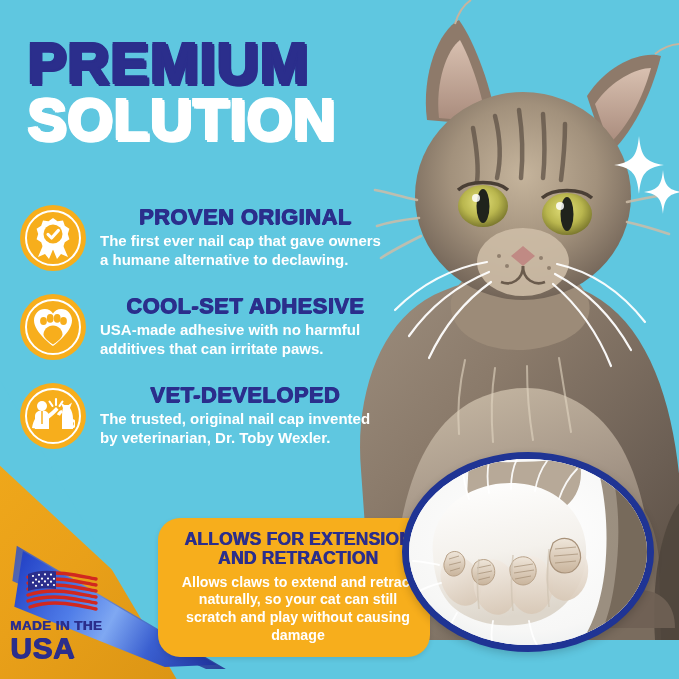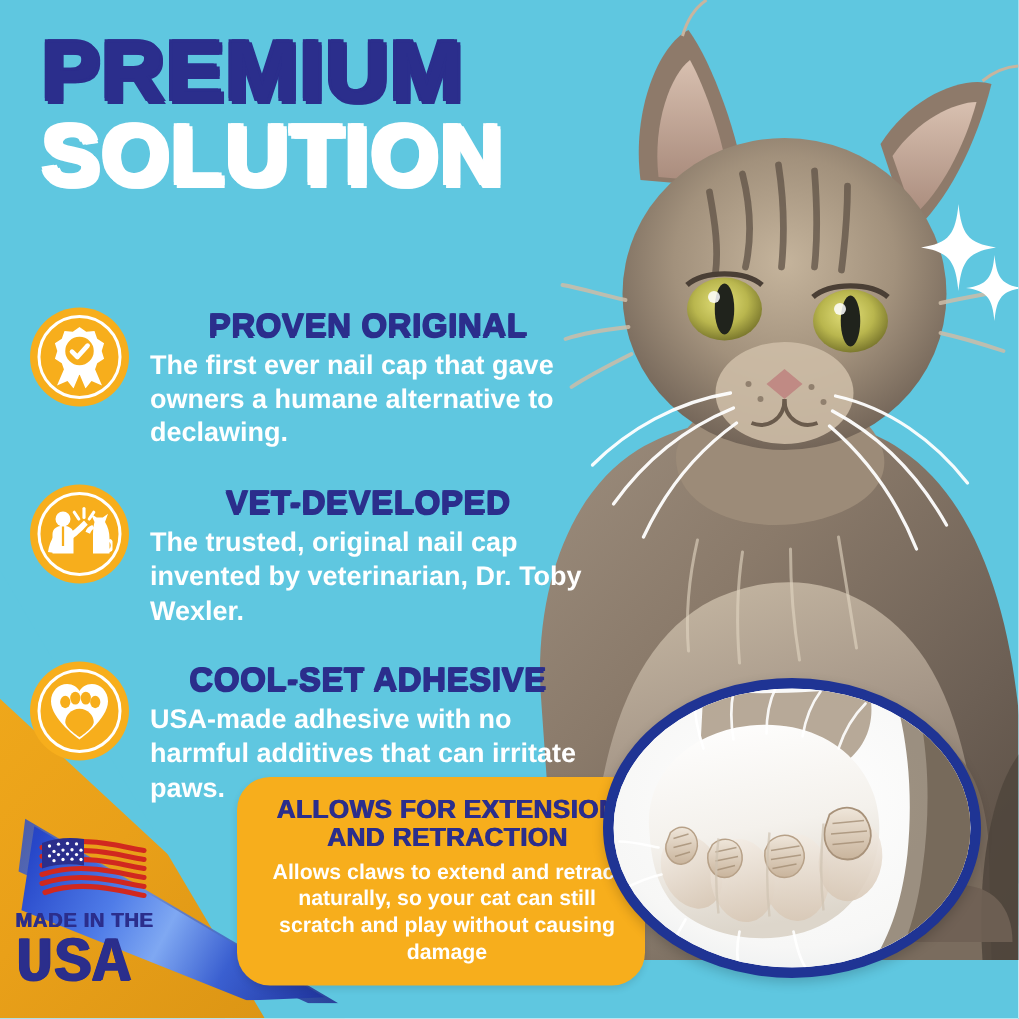--- a/index.html
+++ b/index.html
@@ -85,21 +85,21 @@
     width: 530px;
     height: 62px;
     background: #f2f4f6;
     border-radius: 50% 0 0 0 / 100% 0 0 0;
   }
 
   
   .headline {
     position: absolute;
     left: 28px;
-    top: 22px;
+    top: 38px;
     width: 400px;
     z-index: 20;
   }
   .headline .l1, .headline .l2 {
     font-weight: 900;
     letter-spacing: 1px;
     line-height: .92;
     margin: 0;
     font-stretch: condensed;
     transform: scaleX(1.02);
@@ -165,21 +165,21 @@
     font-size: 22px;
     font-weight: 900;
     color: #2B2E8C;
     letter-spacing: .4px;
     line-height: 1.05;
     margin: 0 0 4px 0;
     text-shadow: 1px 0 0 #2B2E8C, 0 1px 0 #2B2E8C;
     text-align: center;
   }
   .feature-desc {
-    font-size: 18px;
+    font-size: 15px;
     font-weight: 700;
     color: #ffffff;
     line-height: 1.26;
     margin: 0;
     max-width: 290px;
   }
 
   
   .callout {
     position: absolute;
@@ -224,28 +224,27 @@
   .usa-line1 {
     font-size: 13.5px;
     font-weight: 900;
     color: #2B2E8C;
     letter-spacing: .4px;
     margin: 0;
     line-height: 1;
     text-shadow: .6px 0 0 #2B2E8C;
   }
   .usa-line2 {
-    font-size: 42px;
+    font-size: 30px;
     font-weight: 900;
     color: #2B2E8C;
     letter-spacing: .5px;
     margin: 1px 0 0 0;
     line-height: 1;
     text-shadow: 1px 0 0 #2B2E8C, 0 1px 0 #2B2E8C;
-    font-family: Liberation Mono, monospace;
   }
 
   
   .cat-photo {
     position: absolute;
     right: -6px;
     top: 0;
     width: 330px;
     height: 640px;
     z-index: 10;
@@ -425,69 +424,69 @@
         </svg>
       </div>
       <div class="feature-text">
         <p class="feature-title">PROVEN ORIGINAL</p>
         <p class="feature-desc">The first ever nail cap that gave owners a humane alternative to declawing.</p>
       </div>
     </div>
 
     <div class="feature">
       <div class="feature-icon">
-        <svg width="44" height="40" viewBox="0 0 44 40">
-
-          <g stroke="#ffffff" stroke-width="2.1" stroke-linecap="round">
-            <path d="M25 3 L25 9"></path>
-            <path d="M18.5 5.5 L21.5 10"></path>
-            <path d="M31.5 5.5 L28.5 10"></path>
-          </g>
-
-          <circle cx="11" cy="10" r="5" fill="#ffffff"></circle>
-          <path d="M4 20 C4 16.5 7 14.5 11 14.5 C15 14.5 18 16.5 18 20 L18 33
-                   L4 33 Z" fill="#ffffff"></path>
-          <path d="M11 15 L11 28" stroke="#F7AE1C" stroke-width="1.5"></path>
-
-          <path d="M16 19 C20 16 23 13 25 11 L27.5 13.8 C25 16.5 21 20.5 17.5 23 Z" fill="#ffffff"></path>
-
-          <path d="M5.5 20.5 C3 24 1.5 28 1 32 L4.5 32.5 C5.2 29 6.5 25.5 8.5 23 Z" fill="#ffffff"></path>
-
-          <path d="M32 12 L29.5 6.5 L33.5 9 L37.5 9 L41 6.5 L39 12 C41 15 42 19 42 23
-                   L42 33 L31 33 L31 23 C31 19 31 15 32 12 Z" fill="#ffffff"></path>
-
-          <path d="M30.5 14 C28 15 26.5 16.5 26 18.5 L29 19.8 C29.6 18.2 30.6 17 32 16.2 Z" fill="#ffffff"></path>
-
-          <path d="M42 31 C44.5 30 44.5 26 42.5 24.5" stroke="#ffffff" stroke-width="2.2" fill="none" stroke-linecap="round"></path>
-        </svg>
-      </div>
-      <div class="feature-text">
-        <p class="feature-title">VET-DEVELOPED</p>
-        <p class="feature-desc">The trusted, original nail cap invented by veterinarian, Dr. Toby Wexler.</p>
-      </div>
-    </div>
-
-    <div class="feature">
-      <div class="feature-icon">
         <svg width="42" height="40" viewBox="0 0 42 40">
           <path d="M21 39 C21 39 2 25.5 2 13.5 C2 6.8 7 2 12.8 2 C16.6 2 19.4 4 21 6.6
                    C22.6 4 25.4 2 29.2 2 C35 2 40 6.8 40 13.5 C40 25.5 21 39 21 39 Z" fill="#ffffff"></path>
           <g fill="#F7AE1C">
             <ellipse cx="11.5" cy="14" rx="3.4" ry="4.1"></ellipse>
             <ellipse cx="18.2" cy="11.4" rx="3.4" ry="4.3"></ellipse>
             <ellipse cx="25.2" cy="11.4" rx="3.4" ry="4.3"></ellipse>
             <ellipse cx="31.5" cy="14" rx="3.4" ry="4.1"></ellipse>
           </g>
           <path d="M21 18.5 C26.5 18.5 30.5 23 30.5 27.4 C30.5 31.4 21 37.5 21 37.5
                    C21 37.5 11.5 31.4 11.5 27.4 C11.5 23 15.5 18.5 21 18.5 Z" fill="#F7AE1C"></path>
         </svg>
       </div>
       <div class="feature-text">
         <p class="feature-title">COOL-SET ADHESIVE</p>
         <p class="feature-desc">USA-made adhesive with no harmful additives that can irritate paws.</p>
+      </div>
+    </div>
+
+    <div class="feature">
+      <div class="feature-icon">
+        <svg width="44" height="40" viewBox="0 0 44 40">
+
+          <g stroke="#ffffff" stroke-width="2.1" stroke-linecap="round">
+            <path d="M25 3 L25 9"></path>
+            <path d="M18.5 5.5 L21.5 10"></path>
+            <path d="M31.5 5.5 L28.5 10"></path>
+          </g>
+
+          <circle cx="11" cy="10" r="5" fill="#ffffff"></circle>
+          <path d="M4 20 C4 16.5 7 14.5 11 14.5 C15 14.5 18 16.5 18 20 L18 33
+                   L4 33 Z" fill="#ffffff"></path>
+          <path d="M11 15 L11 28" stroke="#F7AE1C" stroke-width="1.5"></path>
+
+          <path d="M16 19 C20 16 23 13 25 11 L27.5 13.8 C25 16.5 21 20.5 17.5 23 Z" fill="#ffffff"></path>
+
+          <path d="M5.5 20.5 C3 24 1.5 28 1 32 L4.5 32.5 C5.2 29 6.5 25.5 8.5 23 Z" fill="#ffffff"></path>
+
+          <path d="M32 12 L29.5 6.5 L33.5 9 L37.5 9 L41 6.5 L39 12 C41 15 42 19 42 23
+                   L42 33 L31 33 L31 23 C31 19 31 15 32 12 Z" fill="#ffffff"></path>
+
+          <path d="M30.5 14 C28 15 26.5 16.5 26 18.5 L29 19.8 C29.6 18.2 30.6 17 32 16.2 Z" fill="#ffffff"></path>
+
+          <path d="M42 31 C44.5 30 44.5 26 42.5 24.5" stroke="#ffffff" stroke-width="2.2" fill="none" stroke-linecap="round"></path>
+        </svg>
+      </div>
+      <div class="feature-text">
+        <p class="feature-title">VET-DEVELOPED</p>
+        <p class="feature-desc">The trusted, original nail cap invented by veterinarian, Dr. Toby Wexler.</p>
       </div>
     </div>
 
   </div>
 
   <div class="callout">
     <p class="callout-title">ALLOWS FOR EXTENSION AND RETRACTION</p>
     <p class="callout-body">Allows claws to extend and retract naturally, so your cat can still scratch and play without causing damage</p>
   </div>
 

